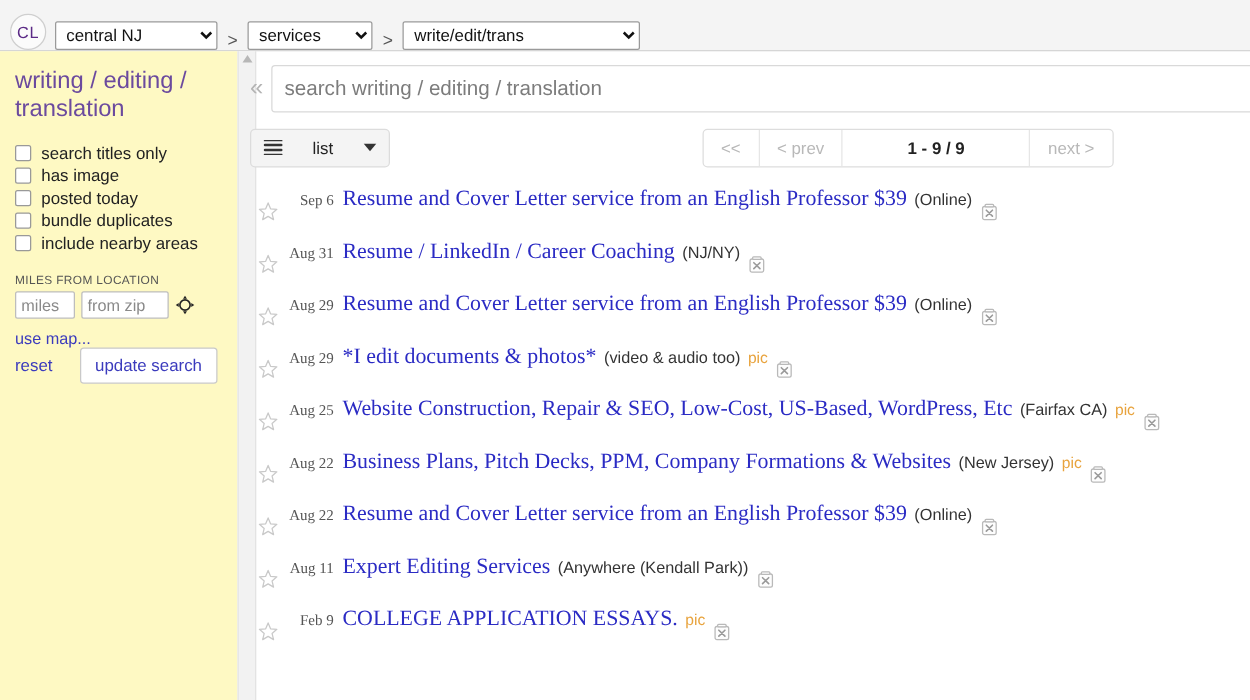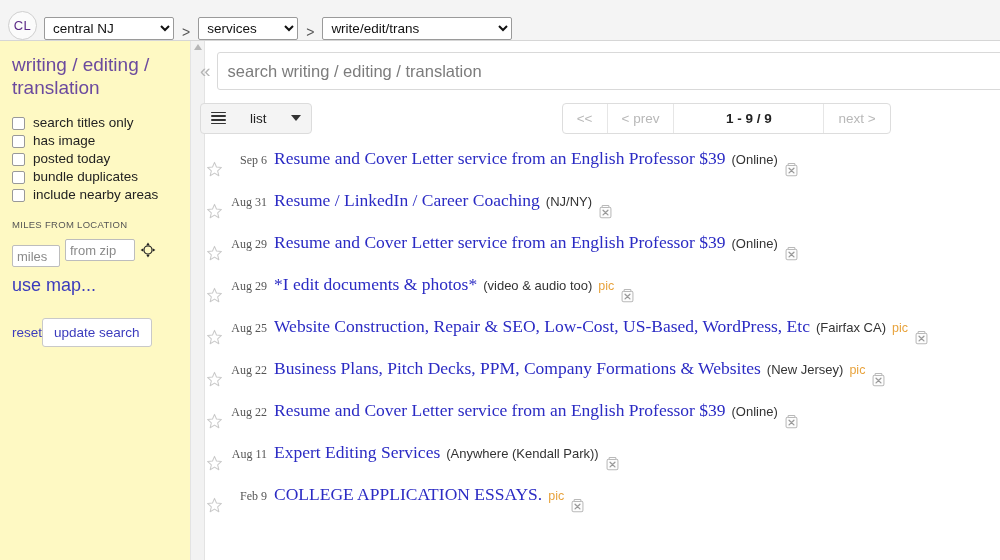--- a/index.html
+++ b/index.html
@@ -60,21 +60,21 @@
     position: relative;
   }
   .side-title {
     color: #6b4a9e;
     font-size: 19px;
     line-height: 23px;
     font-weight: 400;
     margin: 0 0 16px 0;
   }
   .cb-row {
-    display: flex; align-items: flex-end;
+    display: flex; align-items: center;
     gap: 8px;
     margin-bottom: 3px;
     font-size: 13.5px;
     color: #222;
   }
   .cb {
     width: 13px; height: 13px;
     border: 1px solid #999;
     border-radius: 2px;
     background: #fff;
@@ -91,32 +91,32 @@
   .miles-row input {
     font-family: "Liberation Sans", sans-serif;
     font-size: 13px;
     border: 1px solid #bdbdbd;
     border-radius: 2px;
     height: 22px;
     padding: 1px 4px;
     color: #222;
     background: #fff;
   }
-  .miles-row input.miles { width: 48px; margin-top: 12px; }
+  .miles-row input.miles { width: 48px; }
   .miles-row input.zip { width: 70px; }
   .miles-row input::placeholder { color: #8a8a8a; opacity: 1; }
   .crosshair { width: 16px; height: 16px; flex: none; }
   .use-map {
     display: block;
     margin-top: 8px;
-    font-size: 18px;
+    font-size: 13px;
     color: #3b3bbd;
     text-decoration: none;
   }
-  .actions { display: flex; align-items: center; margin-top: 22px; }
+  .actions { display: flex; align-items: center; gap: 22px; }
   .reset-link { font-size: 13.5px; color: #3b3bbd; text-decoration: none; }
   .update-btn {
     font-family: "Liberation Sans", sans-serif;
     font-size: 13.5px;
     color: #3b3bbd;
     background: #fff;
     border: 1px solid #c9c9c9;
     border-radius: 3px;
     padding: 6px 11px;
   }

